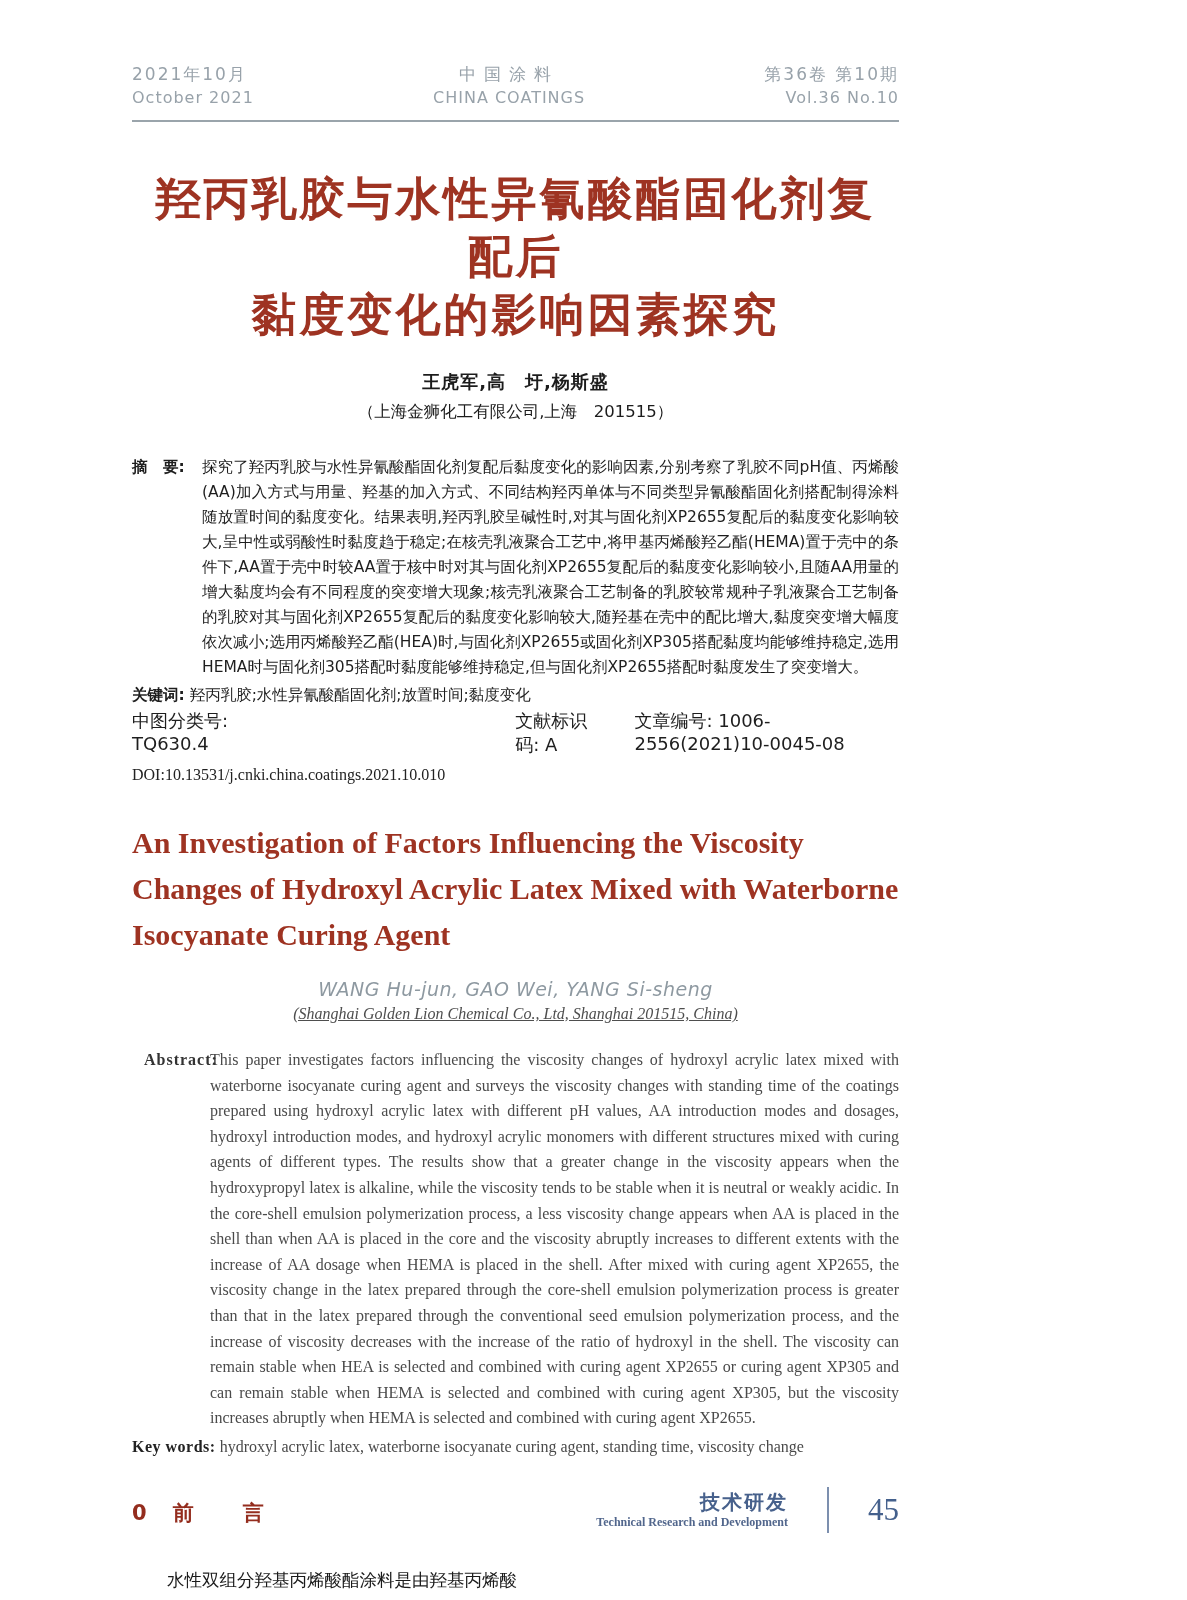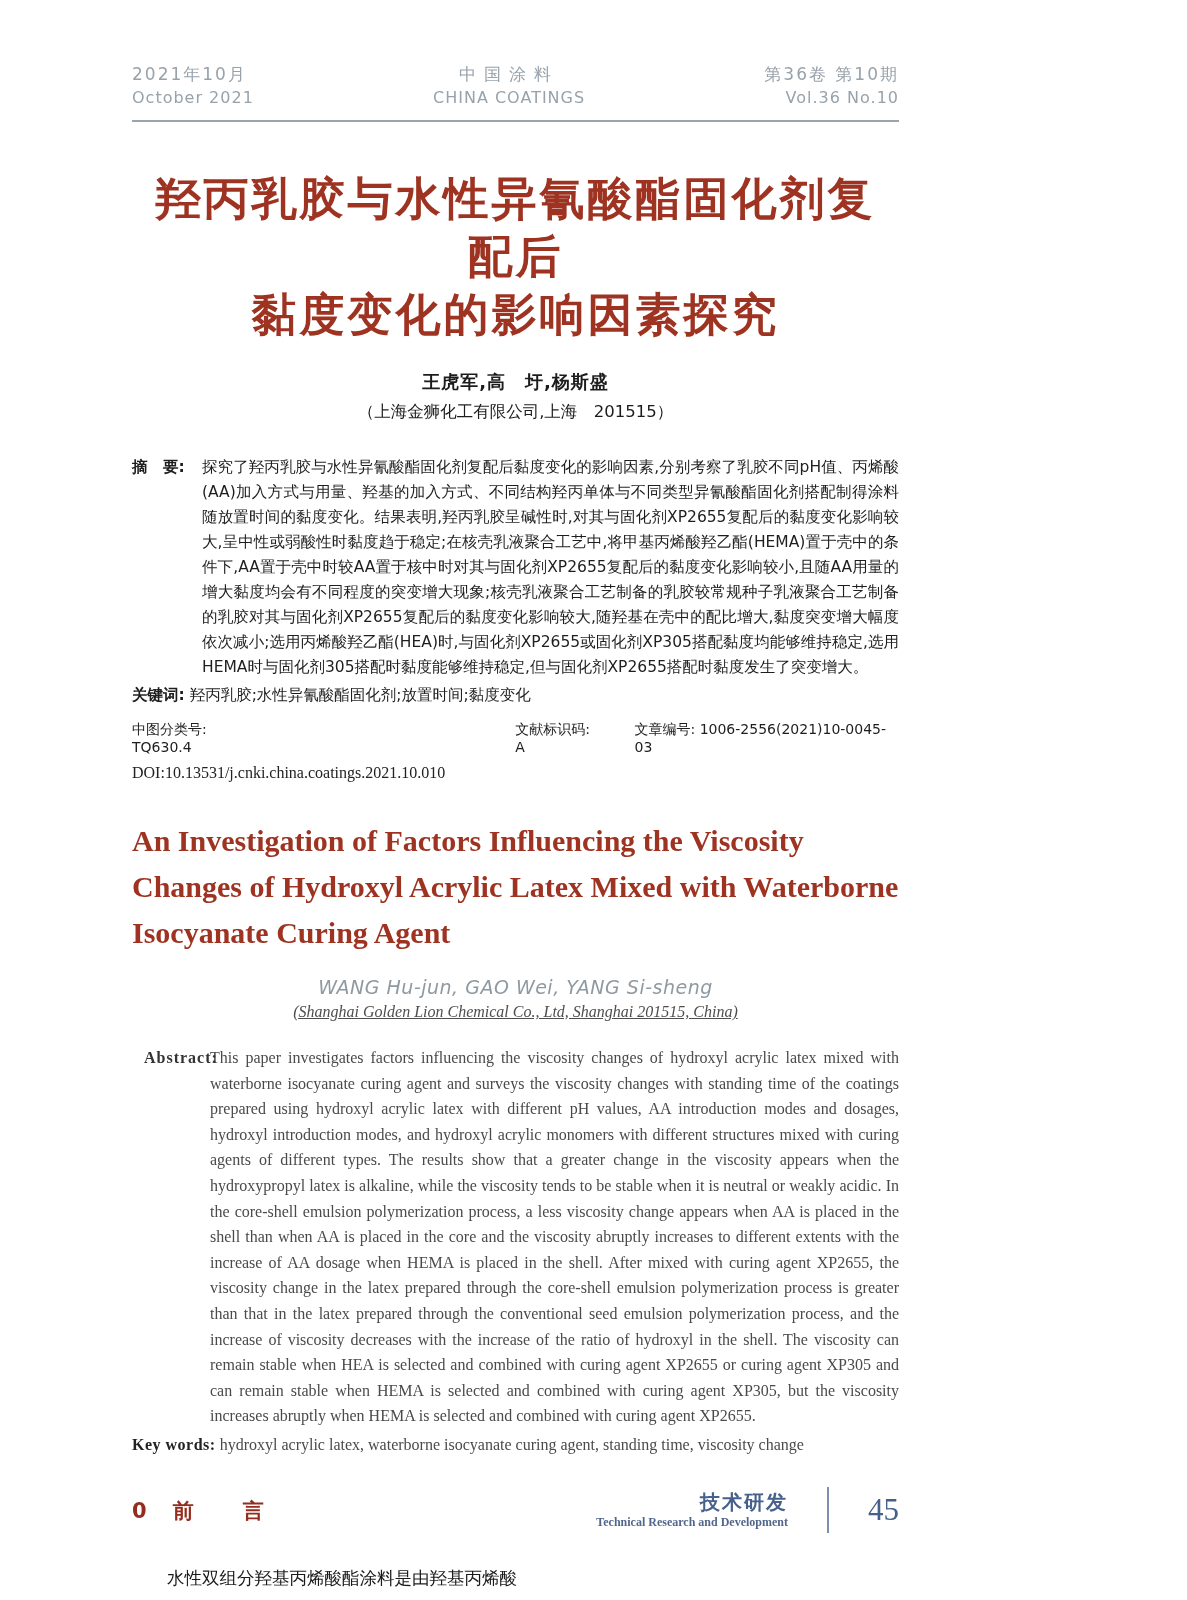--- a/index.html
+++ b/index.html
@@ -20,21 +20,21 @@
   .title-cn { margin-top: 48px; text-align: center; color: #9e3322; font-weight: 900; font-size: 45px; line-height: 58px; letter-spacing: 3px; }
   .authors-cn { margin-top: 26px; text-align: center; font-size: 18px; font-weight: 700; color: #1c1c1c; letter-spacing: 1px; }
   .affiliation-cn { margin-top: 7px; text-align: center; font-size: 16.5px; color: #1c1c1c; }
 
   
   .abstract-cn { margin-top: 32px; position: relative; padding-left: 70px; font-size: 15.5px; line-height: 25px; text-align: justify; color: #1e1e1e; font-weight: 500; }
   .abstract-cn .label { position: absolute; left: 0; top: 0; font-weight: 700; }
   .keywords-cn { margin-top: 5px; font-size: 15.5px; color: #1e1e1e; font-weight: 500; }
   .keywords-cn .label { font-weight: 700; }
 
-  .meta-row { margin-top: 15px; display: flex; font-size: 14px; color: #1e1e1e; font-weight: 500; gap: 32px; }
+  .meta-row { margin-top: 3px; display: flex; font-size: 18px; color: #1e1e1e; font-weight: 500; gap: 32px; }
   .meta-row .m2 { margin-left: 215px; }
   .meta-row .m3 { margin-left: auto; }
   .doi-line { margin-top: 9px; font-family: "Liberation Serif", serif; font-size: 16px; color: #222; }
 
   
   .title-en { margin-top: 36px; text-align: left; color: #9e3322; font-family: "Liberation Serif", serif; font-weight: 700; font-size: 30px; line-height: 46px; }
   .authors-en { margin-top: 20px; text-align: center; font-size: 19px; color: #8e99a1; letter-spacing: 0.5px; font-style: italic; }
   .affiliation-en { margin-top: 5px; text-align: center; font-family: "Liberation Serif", serif; font-style: italic; font-size: 16px; color: #4e4e4e; text-decoration: underline; }
 
   
@@ -98,21 +98,21 @@
   </div>
 
   <div class="keywords-cn">
     <span class="label">关键词:</span>
     <span>羟丙乳胶;水性异氰酸酯固化剂;放置时间;黏度变化</span>
   </div>
 
   <div class="meta-row">
     <span class="m1">中图分类号: TQ630.4</span>
     <span class="m2">文献标识码: A</span>
-    <span class="m3">文章编号: 1006-2556(2021)10-0045-03</span>
+    <span class="m3">文章编号: 1006-2556(2021)10-0045-08</span>
   </div>
 
   <div class="doi-line">DOI:10.13531/j.cnki.china.coatings.2021.10.010</div>
 
   <h2 class="title-en">
     <div>An Investigation of Factors Influencing the Viscosity</div>
     <div>Changes of Hydroxyl Acrylic Latex Mixed with Waterborne</div>
     <div>Isocyanate Curing Agent</div>
   </h2>
 

